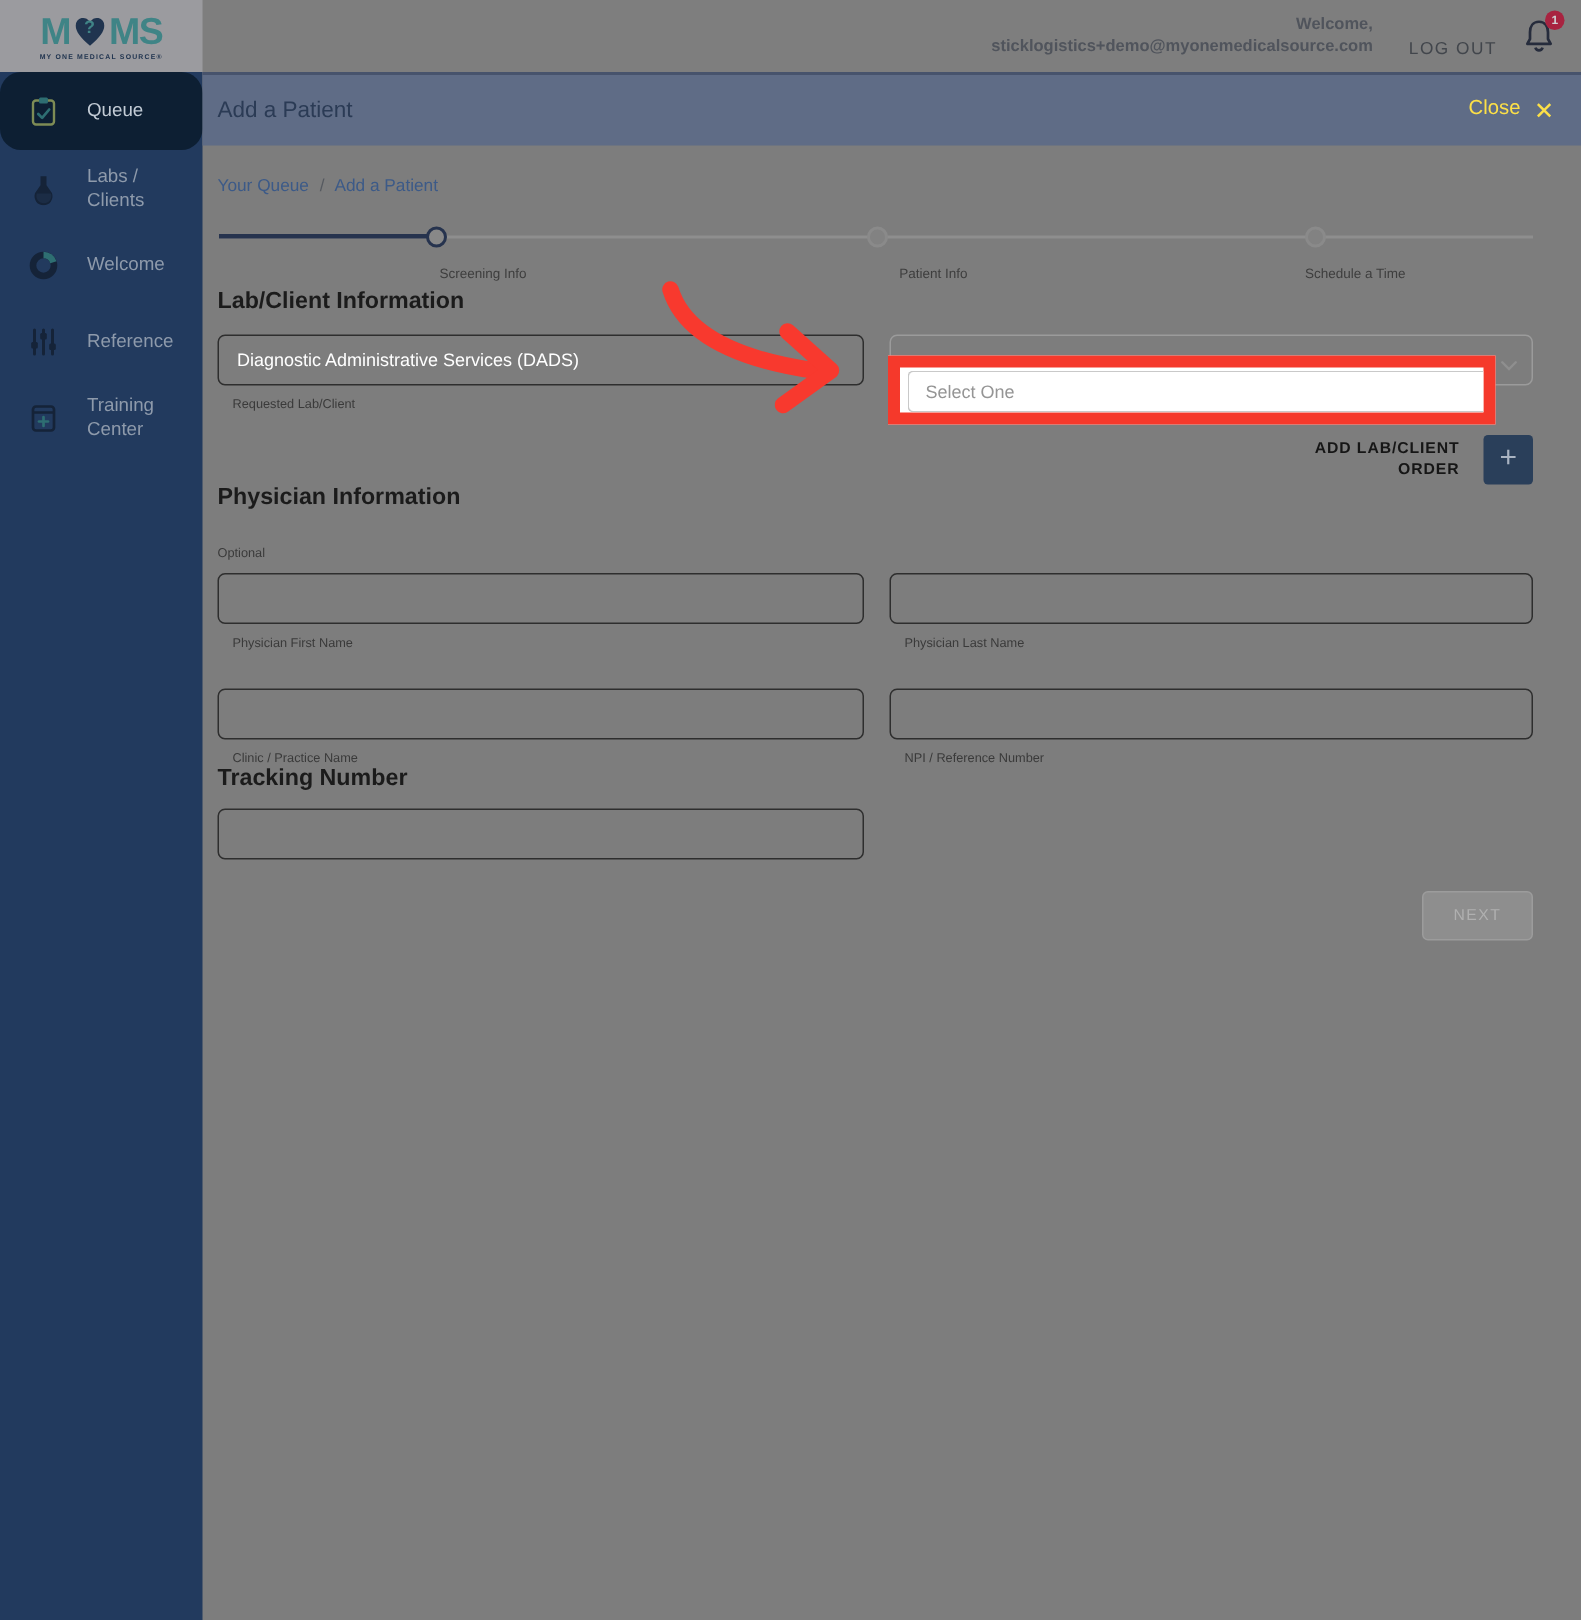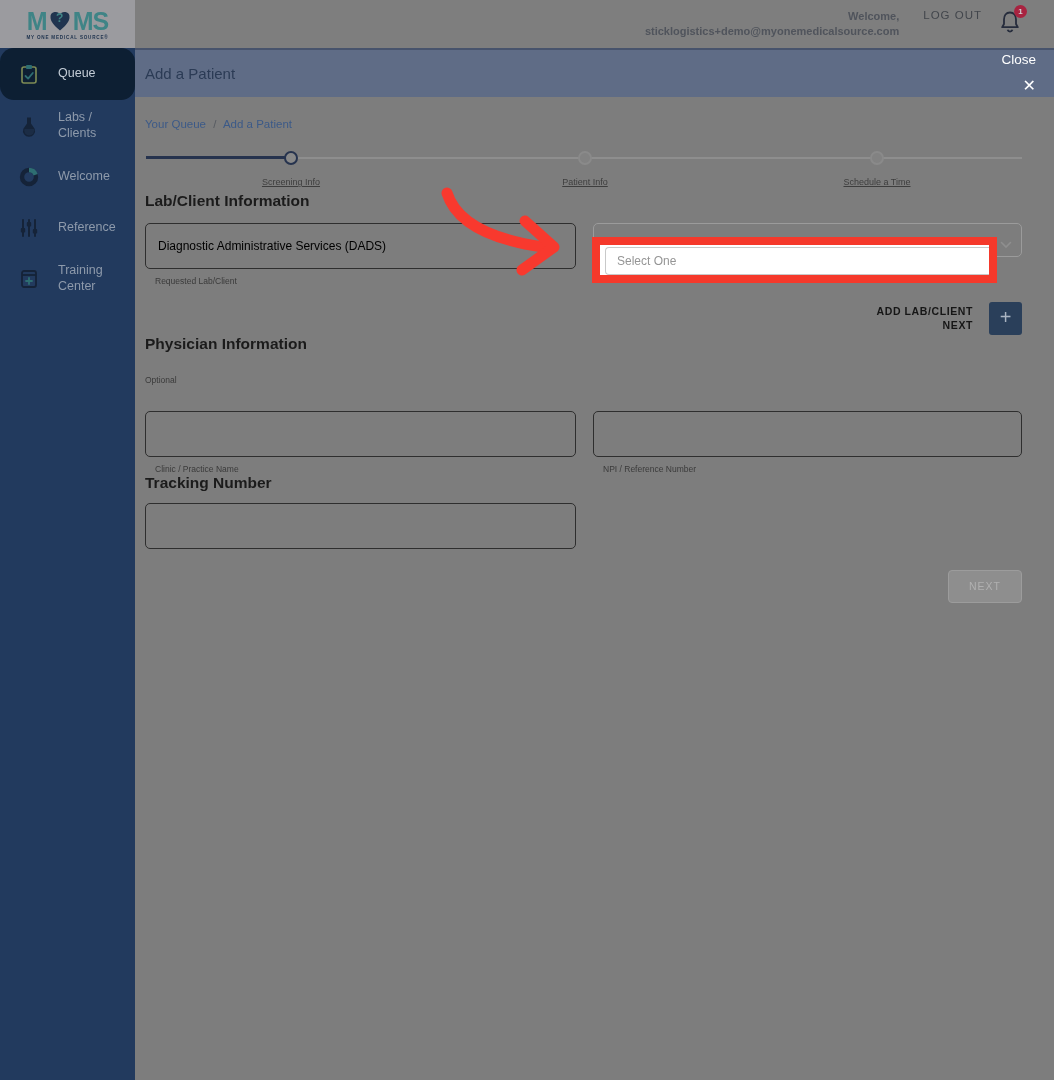--- a/index.html
+++ b/index.html
@@ -7,64 +7,64 @@
   .app-shell{position:relative;width:1054px;height:1080px;overflow:hidden;background:#7d7d7d;margin:0 auto;}
 
   
   .topbar{position:absolute;top:0;left:0;width:1054px;height:48px;background:#7e7e7e;display:flex;align-items:center;}
   .logo-block{width:135px;height:48px;background:#9b9b9f;display:flex;flex-direction:column;align-items:center;justify-content:center;flex:0 0 135px;}
   .logo-row{display:flex;align-items:center;line-height:1;}
   .logo-letter{color:#3f8486;font-weight:800;font-size:25px;letter-spacing:-1px;}
   .logo-heart{position:relative;width:24px;height:22px;margin:0 1px;}
   .logo-heart .qmark{position:absolute;left:0;top:2px;width:100%;text-align:center;color:#3f8486;font-size:12px;font-weight:800;}
   .logo-tagline{font-size:4.6px;letter-spacing:.8px;color:#20344f;font-weight:700;margin-top:1px;}
-  .topbar-right{margin-left:auto;display:flex;align-items:flex-start;padding-right:30px;}
+  .topbar-right{margin-left:auto;display:flex;align-items:flex-end;padding-right:14px;}
   .welcome{text-align:right;font-size:11px;font-weight:700;color:#50545c;line-height:1.35;}
   .logout{margin:0 16px 0 24px;font-size:11.5px;color:#42464c;letter-spacing:1px;cursor:pointer;}
   .bell-wrap{position:relative;width:26px;height:28px;cursor:pointer;}
   .badge{position:absolute;top:-4px;right:-3px;width:13px;height:13px;border-radius:50%;background:#a82340;color:#cfcfd2;font-size:8px;font-weight:700;text-align:center;line-height:13px;}
 
   
   .sidebar{position:absolute;top:48px;left:0;bottom:0;width:135px;background:#223a5e;}
   .side-item{height:51px;display:flex;align-items:center;cursor:pointer;border-radius:14px;}
   .side-item.active{height:52px;background:#0d1f33;}
   .side-icon{width:58px;display:flex;justify-content:center;flex:0 0 58px;}
   .side-label{font-size:12.5px;color:#8e9aab;width:64px;line-height:1.25;}
   .side-item.active .side-label{color:#c3ccd6;}
 
   
   .main{position:absolute;top:48px;left:135px;right:0;bottom:0;}
   .modal-header{height:49px;background:#5f6c86;border-top:2px solid #47536c;display:flex;align-items:center;padding:0 18px 0 10px;}
   .modal-title{font-size:15px;color:#2b3b55;}
-  .modal-close{margin-left:auto;display:flex;align-items:flex-end;gap:9px;color:#ffffff;cursor:pointer;flex-direction:column;}
+  .modal-close{margin-left:auto;display:flex;align-items:flex-start;gap:9px;color:#fde047;cursor:pointer;}
   .modal-close .txt{font-size:13.5px;}
   .modal-close .x{font-size:16px;}
 
   .content{height:calc(100% - 49px);padding:21px 32px 0 10px;}
   .breadcrumb{font-size:11.5px;color:#3c5a88;}
   .breadcrumb .sep{color:#565a60;margin:0 4px;}
   .crumb{cursor:pointer;}
 
   
   .stepper{position:relative;margin-top:21px;height:41px;}
   .track-line{position:absolute;left:1px;right:0;top:6px;height:2px;background:#8e8e8e;}
   .track-progress{position:absolute;left:1px;width:139px;top:5px;height:3px;background:#26334e;}
   .step-dot{position:absolute;top:0;width:14px;height:14px;border-radius:50%;background:#828282;border:2px solid #8a8a8a;}
   .step-dot.active{border:2.5px solid #26334e;background:#888;}
   .d1{left:139px;} .d2{left:433px;} .d3{left:725px;}
-  .step-label{position:absolute;top:26px;width:120px;text-align:center;font-size:9px;color:#3e3e3e;text-decoration:underline;}
+  .step-label{position:absolute;top:26px;width:120px;text-align:right;font-size:9px;color:#3e3e3e;}
   .l1{left:86px;} .l2{left:380px;} .l3{left:672px;}
 
   
   h2.sect{margin:0;font-size:15.5px;font-weight:700;color:#1b1b1b;}
   .mt-lab{margin-top:20px;} .mt-phys{margin-top:12px;} .mt-track{margin-top:42px;}
   .form-row{display:flex;gap:17px;}
   .col-l{width:431px;} .col-r{width:429px;}
   .row-lab{margin-top:13px;} .row-p1{margin-top:9px;} .row-p2{margin-top:26px;} .row-track{margin-top:11px;}
-  .tb-input{display:block;width:100%;height:46px;border:1.5px solid #2e2e2e;border-radius:5px;background:transparent;padding:0 12px;font-size:12px;color:#000000;outline:none;}
+  .tb-input{display:block;width:100%;height:34px;border:1.5px solid #2e2e2e;border-radius:5px;background:transparent;padding:0 12px;font-size:12px;color:#ffffff;outline:none;}
   .field-label{margin-top:7px;padding-left:10px;font-size:8.5px;color:#3a3a3a;}
   .optional{margin-top:22px;font-size:8.5px;color:#3a3a3a;}
   .dim-select{position:relative;height:34px;border:1px solid #9b9b9b;border-radius:5px;cursor:pointer;}
   .dim-select .chev{position:absolute;right:9px;top:11px;}
 
   .add-order{margin-top:16px;display:flex;justify-content:flex-end;align-items:center;gap:16px;}
   .add-order .txt{width:118px;text-align:right;font-size:10.5px;font-weight:700;letter-spacing:.6px;color:#161616;line-height:1.3;}
   .add-btn{width:33px;height:33px;background:#2a3f5a;border-radius:3px;color:#aab4c2;font-size:20px;font-weight:400;text-align:center;line-height:31px;cursor:pointer;}
 
   .next-row{margin-top:21px;text-align:right;}
@@ -217,27 +217,37 @@
               <svg width="12" height="8" viewBox="0 0 12 8">
                   <path d="M1.5 1.5 L6 6 L10.5 1.5" fill="none" stroke="#8f8f8f" stroke-width="1.6" stroke-linecap="round"></path>
                 </svg>
             </span>
           </div>
           <div class="field-label">Requested Lab/Client Order</div>
         </div>
       </div>
 
       <div class="add-order">
-        <span class="txt">ADD LAB/CLIENT NEXT</span>
+        <span class="txt">ADD LAB/CLIENT ORDER</span>
         <span class="add-btn">+</span>
       </div>
 
       <h2 class="sect mt-phys">Physician Information</h2>
       <div class="optional">Optional</div>
 
+      <div class="form-row row-p1">
+        <div class="col-l">
+          <input class="tb-input" style="">
+          <div class="field-label">Physician First Name</div>
+        </div>
+        <div class="col-r">
+          <input class="tb-input" style="">
+          <div class="field-label">Physician Last Name</div>
+        </div>
+      </div>
 
       <div class="form-row row-p2">
         <div class="col-l">
           <input class="tb-input" style="">
           <div class="field-label">Clinic / Practice Name</div>
         </div>
         <div class="col-r">
           <input class="tb-input" style="">
           <div class="field-label">NPI / Reference Number</div>
         </div>

